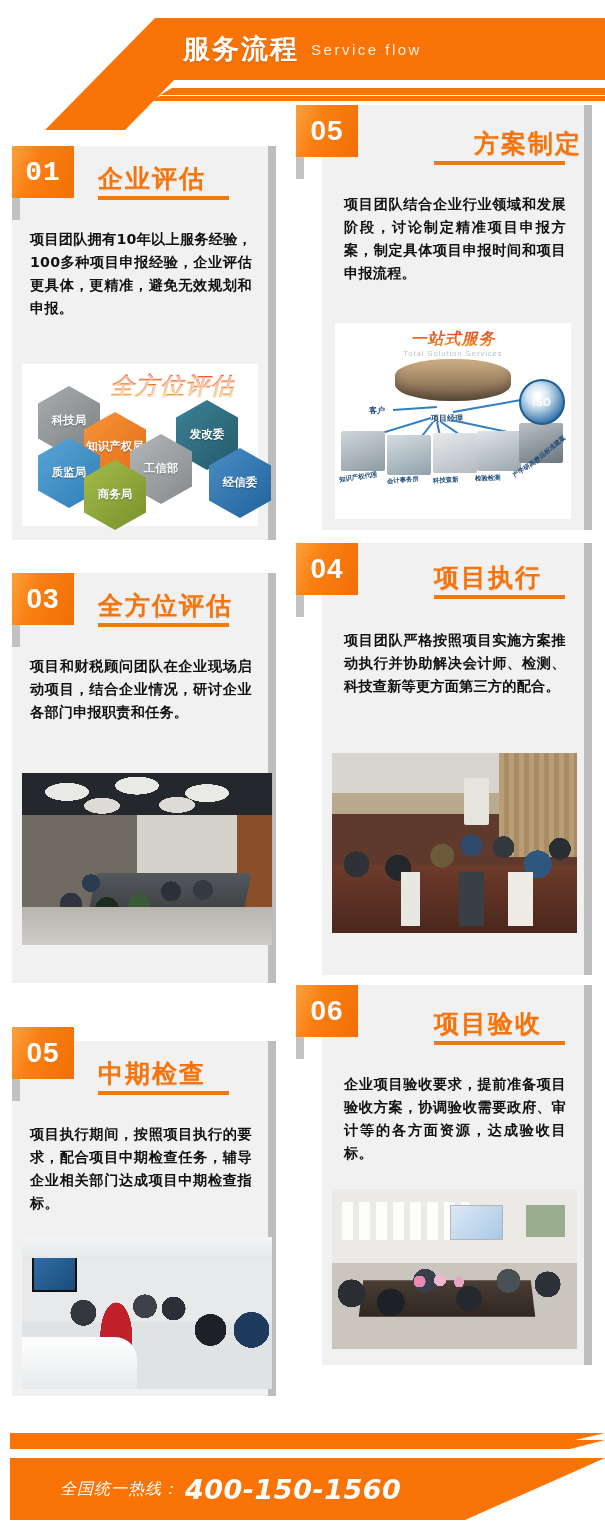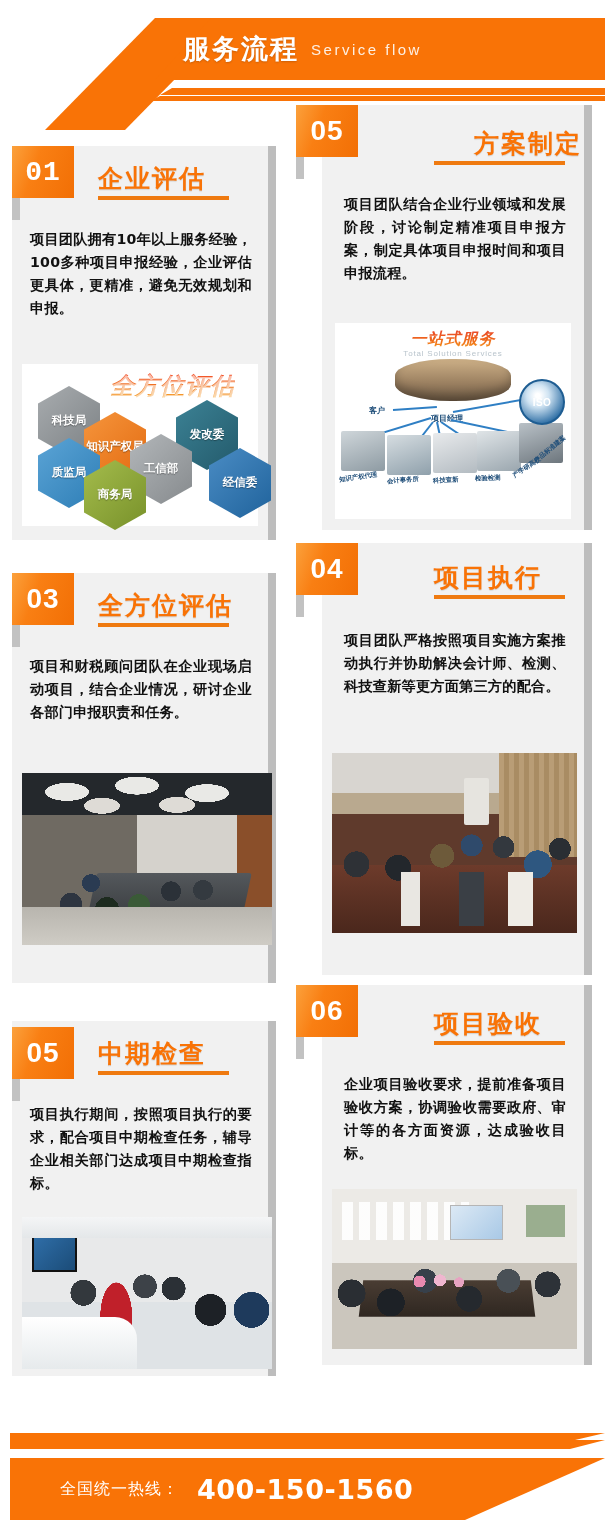--- a/index.html
+++ b/index.html
@@ -136,21 +136,21 @@
   .ft-rule2 {
     position:absolute; left:10px; top:33px; width:595px; height:7px; background:#F97306;
     clip-path: polygon(0 0, 595px 0, 565px 7px, 0 7px);
   }
   .ft-band {
     position:absolute; left:10px; top:58px; width:595px; height:62px; background:#F97306;
     clip-path: polygon(0 0, 595px 0, 595px 0, 455px 62px, 0 62px);
   }
   .ft-txt {
     position:absolute; left:60px; top:58px; height:62px;
-    display:flex; align-items:center; gap:18px; z-index:3;
+    display:flex; align-items:center; gap:6px; z-index:3;font-style:italic;
   }
   .ft-cn { color:#ffffff; font-size:16px; letter-spacing:1px; }
   .ft-num { color:#ffffff; font-size:27px; font-weight:bold; letter-spacing:.5px;
             font-family:"DejaVu Sans",sans-serif; }
 </style>
 </head>
 <body>
 
 <div class="header">
   <div class="hdr-wedge"></div>
@@ -326,21 +326,21 @@
                     transparent;"></div>
     </div>
   </div>
 
   <div class="badge-tail" style="left:296px; top:52px;"></div>
   <div class="badge" style="left:296px; top:0px;">04</div>
 </div>
 
 <div class="row row3">
 
-  <div class="card left" style="top:36px; height:355px;">
+  <div class="card left" style="top:56px; height:355px;">
     <div class="card-shadow" style="right:-8px; height:355px;"></div>
 
     <div class="c-title" style="left:86px; top:16px;">中期检查</div>
     <div class="c-rule" style="left:86px; top:50px; width:131px;"></div>
 
     <div class="c-body" style="left:18px; top:82px; width:222px;">项目执行期间，按照项目执行的要求，配合项目中期检查任务，辅导企业相关部门达成项目中期检查指标。</div>
 
     <div class="photo" style="left:10px; top:196px; width:250px; height:152px;
                 background:linear-gradient(180deg,#e8e9ea 0 56%, #dfe3e6 56%);">
       <div style="position:absolute;left:4%;top:12%;width:18%;height:24%;

